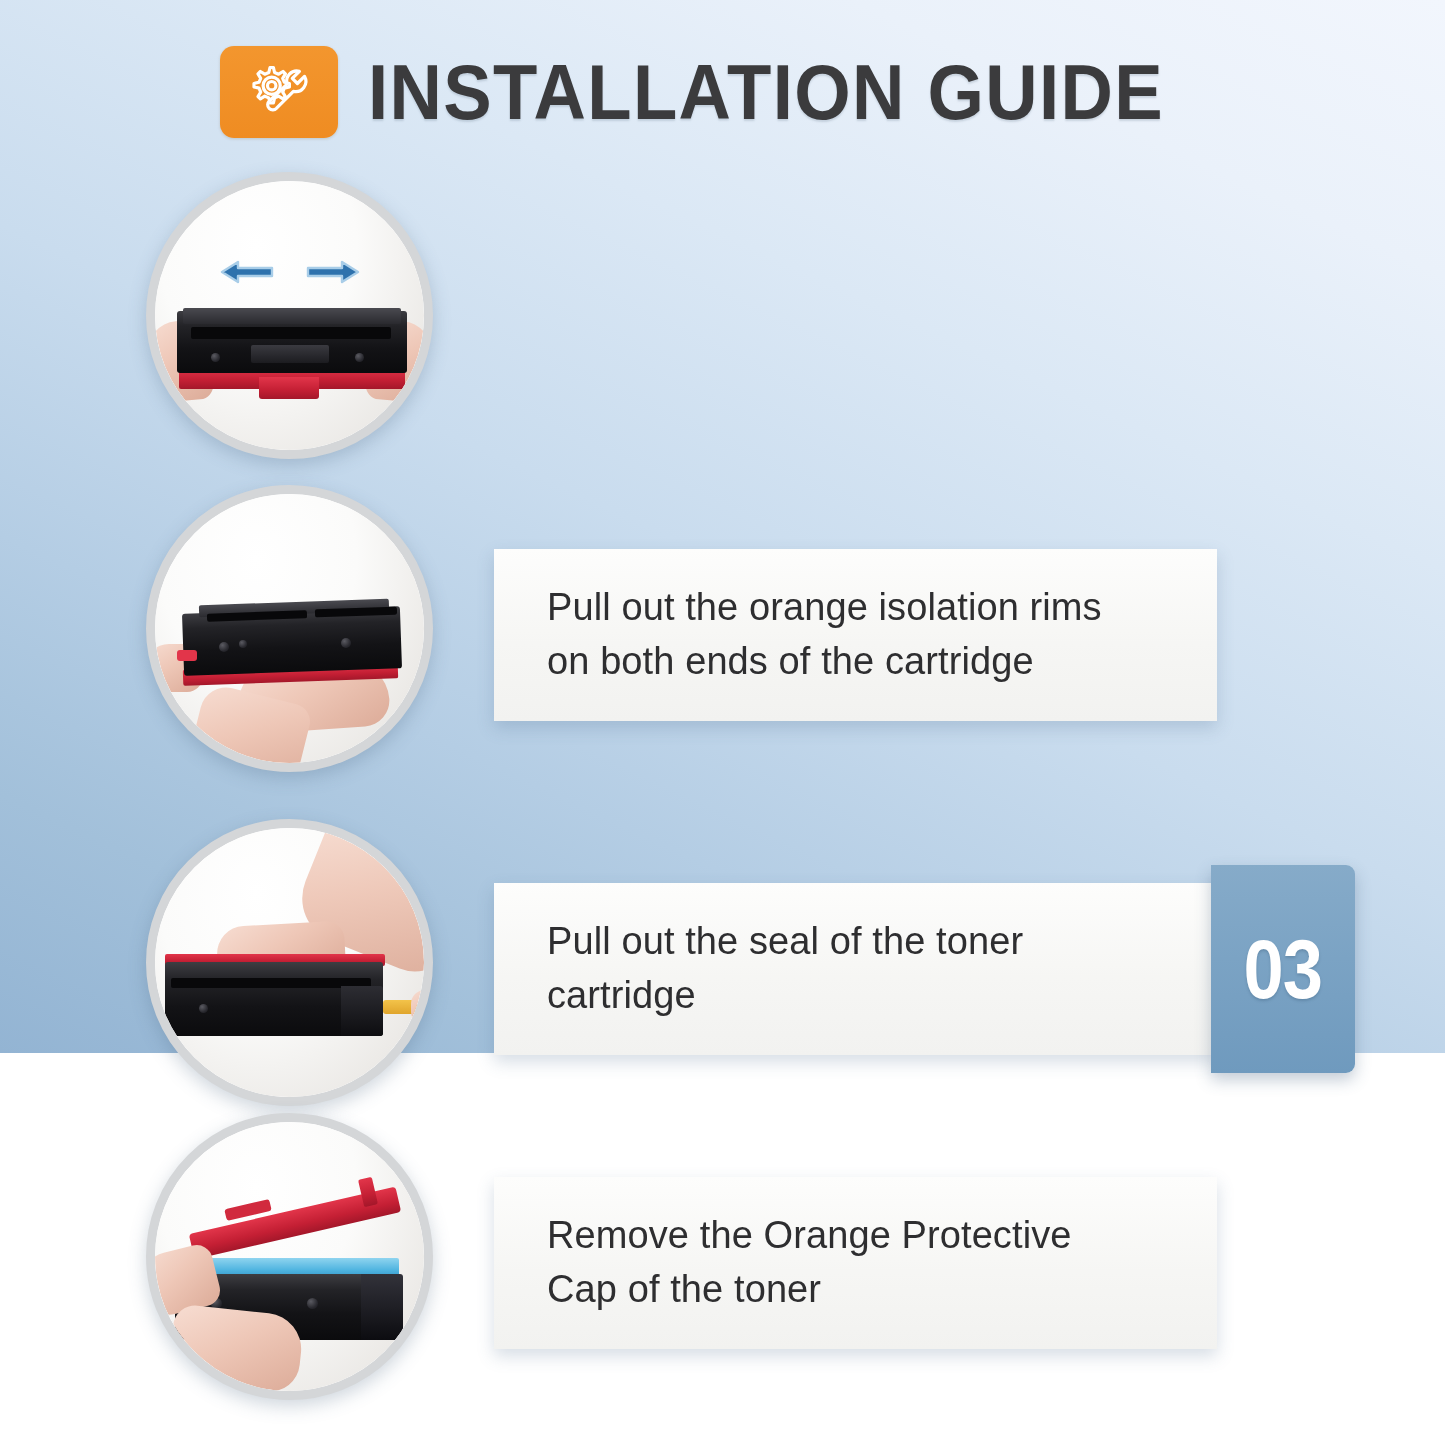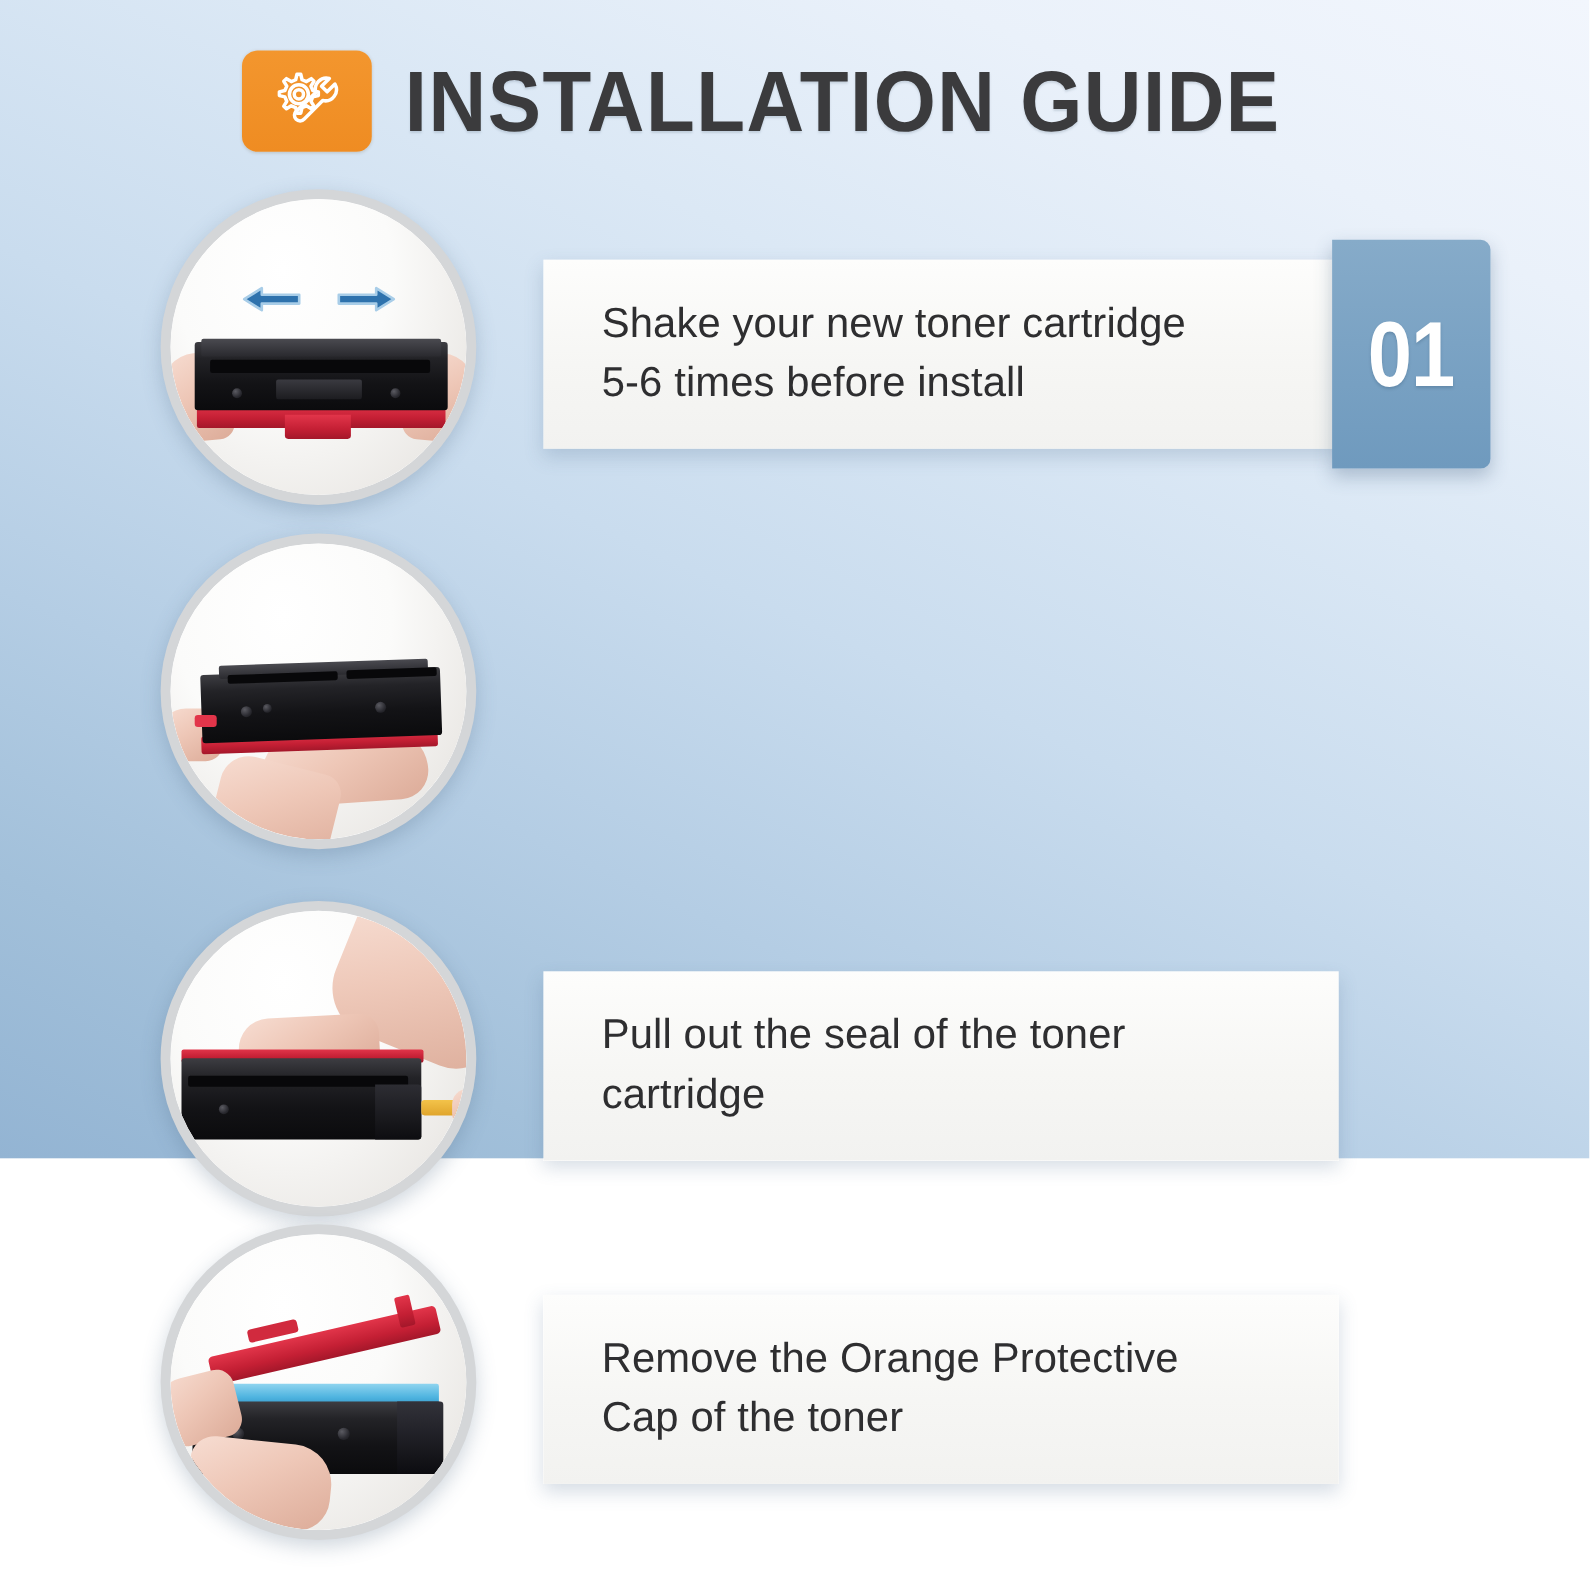--- a/index.html
+++ b/index.html
@@ -221,29 +221,20 @@
         <div class="cart-red" style="left:24px; top:186px; width:226px; height:22px;"></div>
         <div class="cart-red" style="left:104px; top:196px; width:60px; height:22px; border-radius:0 0 3px 3px;"></div>
         <div class="cart-body" style="left:22px; top:130px; width:230px; height:62px;"></div>
         <div class="cart-top" style="left:28px; top:127px; width:218px; height:16px;"></div>
         <div style="position:absolute; left:36px; top:146px; width:200px; height:12px; background:#08080a; border-radius:2px;"></div>
         <div style="position:absolute; left:96px; top:164px; width:78px; height:18px; background:linear-gradient(180deg,#3a3a40,#1c1c20); border-radius:2px;"></div>
         <div class="cart-dot" style="left:56px; top:172px; width:9px; height:9px;"></div>
         <div class="cart-dot" style="left:200px; top:172px; width:9px; height:9px;"></div>
       </div>
     </div>
-    <div class="card-wrap">
-      <div class="card-white">
-        <div class="card-text">Shake your new toner cartridge
-5-6 times before install</div>
-      </div>
-      <div class="num-block">
-        <span class="num-text">01</span>
-      </div>
-    </div>
   </div>
 
   <div class="step step-2">
     <div class="photo-circle">
       <div class="photo-inner">
 
         <div class="hand" style="left:84px; top:170px; width:150px; height:66px; border-radius:34px 40px 26px 22px; transform:rotate(-4deg);"></div>
         <div class="hand" style="left:40px; top:200px; width:110px; height:86px; border-radius:26px 18px 10px 10px; transform:rotate(14deg);"></div>
 
         <div class="hand" style="left:-10px; top:150px; width:58px; height:48px; border-radius:24px 14px 16px 22px;"></div>
@@ -254,20 +245,24 @@
         <div style="position:absolute; left:52px; top:118px; width:100px; height:8px; background:#08080a; border-radius:2px; transform:rotate(-2deg);"></div>
         <div style="position:absolute; left:160px; top:114px; width:82px; height:8px; background:#08080a; border-radius:2px; transform:rotate(-2deg);"></div>
         <div class="cart-dot" style="left:64px; top:148px; width:10px; height:10px;"></div>
         <div class="cart-dot" style="left:84px; top:146px; width:8px; height:8px;"></div>
         <div class="cart-dot" style="left:186px; top:144px; width:10px; height:10px;"></div>
 
         <div class="cart-red" style="left:22px; top:156px; width:20px; height:11px; border-radius:3px; background:#e2354a;"></div>
       </div>
     </div>
     <div class="card-wrap">
+      <div class="card-white">
+        <div class="card-text">Pull out the orange isolation rims
+on both ends of the cartridge</div>
+      </div>
     </div>
   </div>
 
   <div class="step step-3">
     <div class="photo-circle">
       <div class="photo-inner">
 
         <div class="hand" style="left:150px; top:10px; width:160px; height:120px; border-radius:18px 12px 40px 46px; transform:rotate(22deg); opacity:.96;"></div>
         <div class="hand" style="left:62px; top:96px; width:128px; height:52px; border-radius:34px 22px 22px 30px; transform:rotate(-3deg);"></div>
 
@@ -279,20 +274,23 @@
 
         <div class="seal-tab" style="left:228px; top:172px; width:34px; height:14px;"></div>
         <div class="hand" style="left:256px; top:162px; width:30px; height:34px; border-radius:14px 16px 14px 12px;"></div>
       </div>
     </div>
     <div class="card-wrap">
       <div class="card-white">
         <div class="card-text">Pull out the seal of the  toner
 cartridge</div>
       </div>
+      <div class="num-block">
+        <span class="num-text">03</span>
+      </div>
     </div>
   </div>
 
   <div class="step step-4">
     <div class="photo-circle">
       <div class="photo-inner">
 
         <div class="cart-red" style="left:34px; top:88px; width:212px; height:26px; transform:rotate(-13deg); border-radius:4px;"></div>
         <div class="cart-red" style="left:70px; top:82px; width:46px; height:12px; transform:rotate(-13deg); border-radius:3px; background:#d12a3e;"></div>
         <div class="cart-red" style="left:206px; top:56px; width:14px; height:28px; transform:rotate(-13deg); border-radius:2px;"></div>

